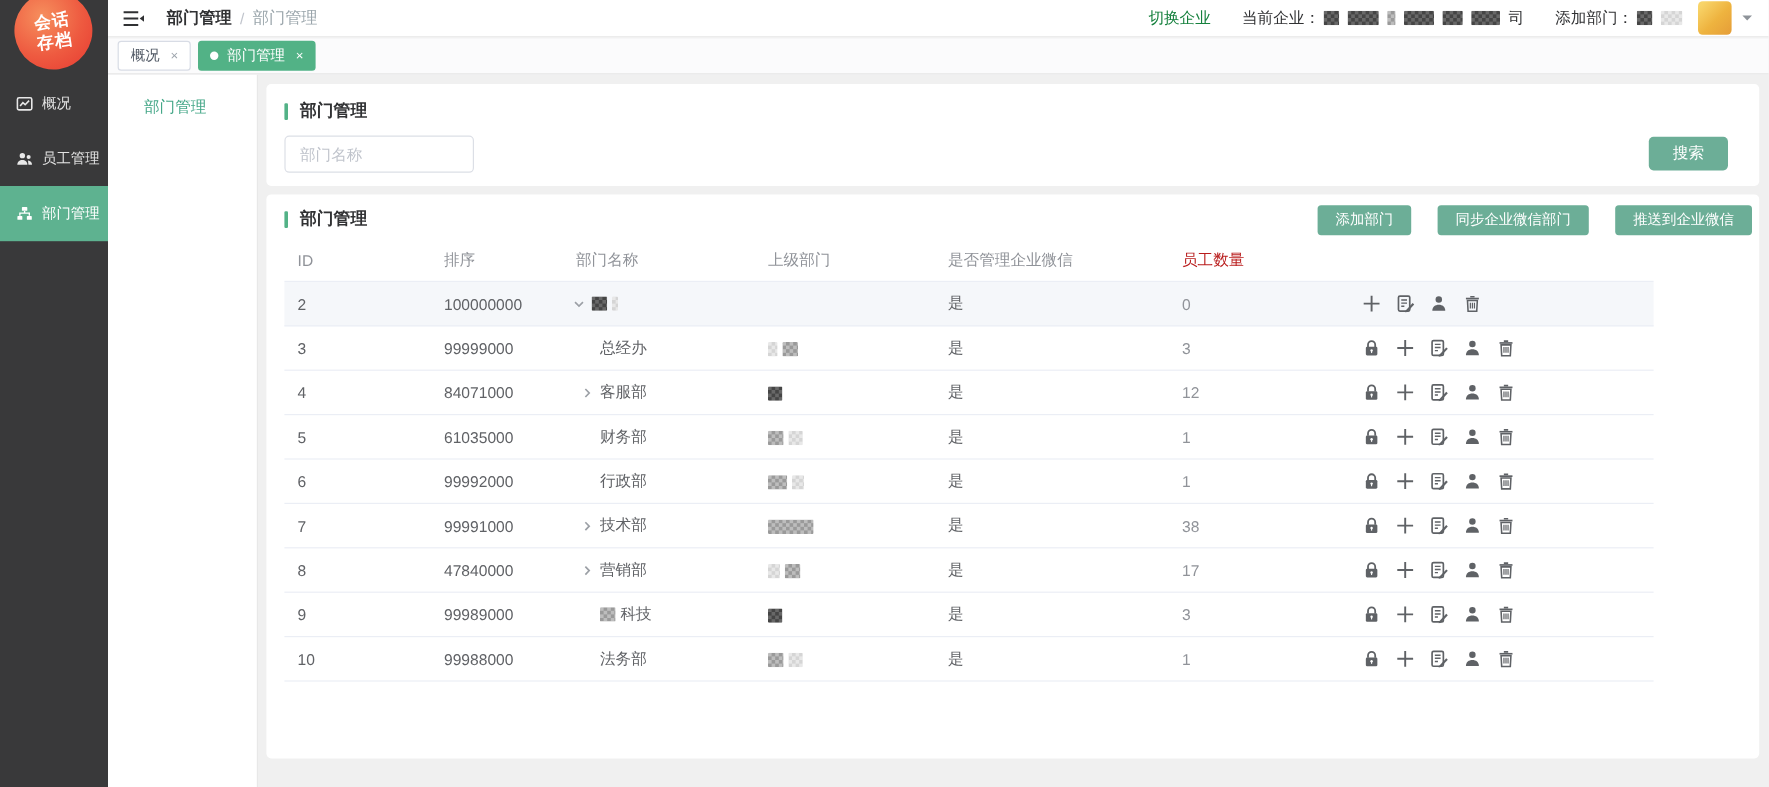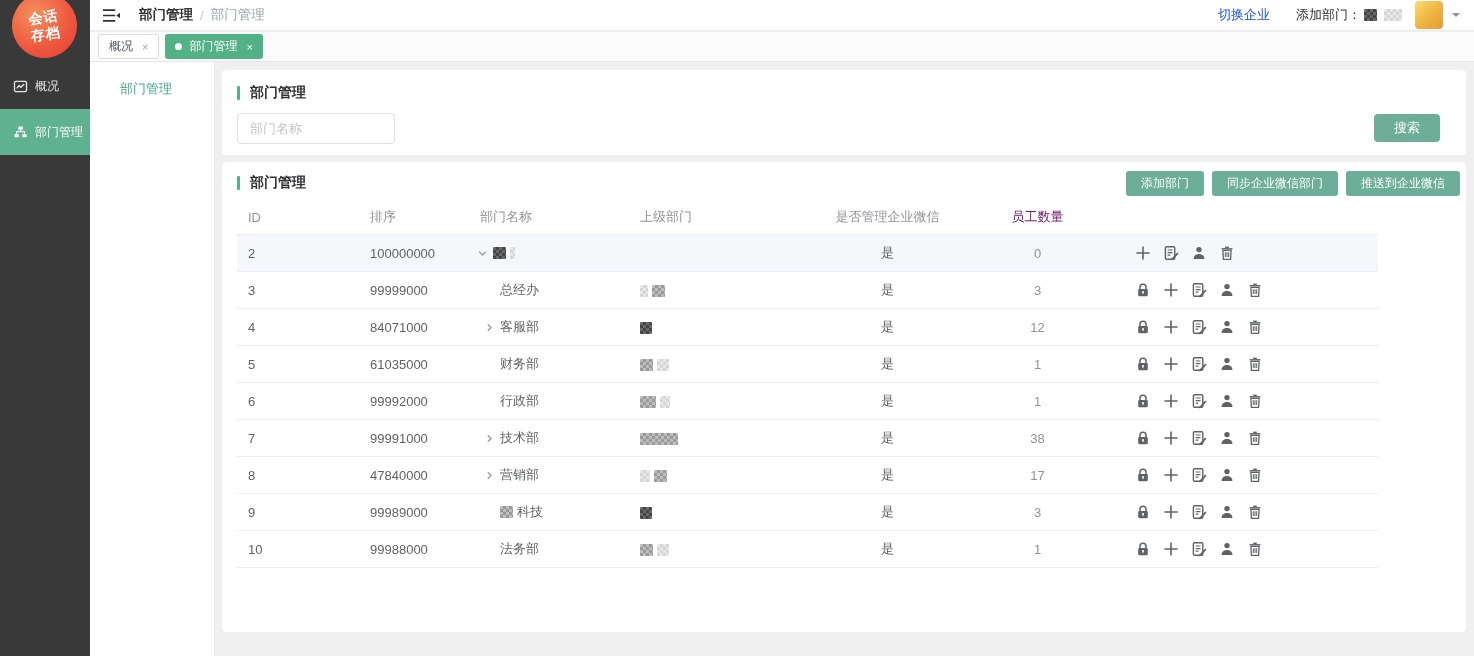--- a/index.html
+++ b/index.html
@@ -21,21 +21,21 @@
   .side-spacer { height:51px; }
 
   
   .topbar { position:absolute; left:90px; top:0; width:1384px; height:31px; background:#fff; border-bottom:1px solid #ececec;
             display:flex; align-items:center; padding:0 14px 0 12px; z-index:4; }
   .collapse { width:19px; height:15px; margin-right:18px; cursor:pointer; display:flex; }
   .crumb-cur { color:#303133; font-weight:bold; font-size:13.5px; cursor:pointer; }
   .crumb-sep { color:#c0c4cc; margin:0 7px; }
   .crumb-prev { color:#9aa5ab; font-size:13.5px; cursor:pointer; }
   .topbar-right { margin-left:auto; display:flex; align-items:center; gap:26px; }
-  .switch-co { color:#1d4ed8; cursor:pointer;margin-left:40px; }
+  .switch-co { color:#15803d; cursor:pointer;margin-left:40px; }
   .co-wrap,.user-wrap { display:flex; align-items:center; gap:3px; }
   .avatar { width:28px; height:28px; border-radius:4px; margin-left:6px;
             background:linear-gradient(135deg,#f8d469 10%,#eeb33f 55%,#e59d38); }
   .dd-caret { width:0; height:0; border:4px solid transparent; border-top-color:#8e9399; margin-left:6px; margin-top:4px; cursor:pointer; }
 
   
   .px { display:inline-block; height:12px; border-radius:1px; vertical-align:middle; margin-right:4px;
         background-image:repeating-conic-gradient(var(--a) 0% 25%, var(--b) 0% 50%); background-size:6px 6px; }
   .px.dark { --a:#454545; --b:#686868; }
   .px.mid  { --a:#9a9a9a; --b:#bdbdbd; }
@@ -63,31 +63,31 @@
   .ptitle { display:flex; align-items:center; gap:10px; font-size:14px; font-weight:bold; color:#303133; }
   .accent { width:3px; height:14px; background:#53b287; border-radius:1px; }
   .panel1 .ptitle { padding:14px 0 0 15px; }
   .search-input { position:absolute; left:15px; top:43px; width:158px; height:31px; border:1px solid #dcdfe6; border-radius:4px;
                   padding:0 12px; font-size:13px; color:#606266; outline:none; font-family:inherit; }
   .search-input::placeholder { color:#c0c4cc; }
   .search-btn { position:absolute; right:26px; top:44px; width:66px; height:28px; background:#6cae97; color:#fff; border:none;
                 border-radius:4px; font-size:13px; cursor:pointer; font-family:inherit; }
 
   .panel2 .ptitle { padding:12px 0 0 15px; }
-  .btn-row { position:absolute; right:6px; top:9px; display:flex; gap:8px; }
+  .btn-row { position:absolute; right:6px; top:9px; display:flex; gap:22px; }
   .gbtn { height:25px; padding:0 15px; background:#6cae97; color:#fff; border:none; border-radius:3px; font-size:12px; cursor:pointer; font-family:inherit; white-space:nowrap; }
 
   
   .table { position:absolute; left:15px; top:38px; width:1141px; }
   .trow { display:grid; grid-template-columns:122px 110px 160px 161px 195px 105px 1fr; align-items:center;
           height:37px; border-bottom:1px solid #ebeef5; font-size:13px; color:#606266; }
   .trow.head { height:35px; color:#909399; font-weight:500; }
   .trow.hl { background:#f5f7fa; }
   .c1,.c2,.c4 { padding-left:11px; }
-  .c5,.c6 { text-align:center; }
+  .c5,.c6 { }
   .c6 { color:#909399; }
   .c3 { display:flex; align-items:center; }
   .caret { width:11px; height:11px; display:inline-flex; margin-right:5px; cursor:pointer; flex:none; }
   .ops { display:flex; align-items:center; gap:12px; padding-left:45px; }
   .ops .op { width:16px; height:16px; display:inline-flex; cursor:pointer; }
 </style>
 </head>
 <body>
 
 <div class="sidebar">
@@ -98,20 +98,31 @@
   <div class="side-menu" id="side-menu">
       <div class="side-item">
         <span style="display:flex">
           <svg viewBox="0 0 16 16">
             <rect x="1.6" y="2.6" width="12.8" height="10.8" rx="1.5" fill="none" stroke="#e8e8e8" stroke-width="1.4"></rect>
             <polyline points="4,10 6.5,7 8.5,8.8 12,5.2" fill="none" stroke="#e8e8e8" stroke-width="1.4"></polyline>
           </svg>
         </span>
         <span class="lbl">概况</span>
       </div>
+      <div class="side-item">
+        <span style="display:flex">
+          <svg viewBox="0 0 16 16" fill="#e8e8e8">
+            <circle cx="6" cy="5" r="2.4"></circle>
+            <path d="M1.5 13c0-2.6 2-4.2 4.5-4.2s4.5 1.6 4.5 4.2z"></path>
+            <circle cx="11.6" cy="6.2" r="1.8"></circle>
+            <path d="M11 9.4c2.1.2 3.6 1.6 3.6 3.6h-3.2z"></path>
+          </svg>
+        </span>
+        <span class="lbl">员工管理</span>
+      </div>
       <div class="side-item active">
         <span style="display:flex">
           <svg viewBox="0 0 16 16">
             <rect x="5.6" y="1.6" width="4.8" height="3.4" rx=".6" fill="#fff"></rect>
             <path d="M8 5.2V7M3.8 9.4V7h8.4v2.4" stroke="#fff" stroke-width="1.2" fill="none"></path>
             <rect x="1.6" y="9.6" width="4.4" height="3.4" rx=".6" fill="#fff"></rect>
             <rect x="10" y="9.6" width="4.4" height="3.4" rx=".6" fill="#fff"></rect>
           </svg>
         </span>
         <span class="lbl">部门管理</span>
@@ -126,20 +137,30 @@
         <path d="M1 2.2h12.2M1 7.5h12.2M1 12.8h12.2" stroke="#303133" stroke-width="1.7" fill="none"></path>
         <path d="M18 4.8v5.4L14.4 7.5z" fill="#303133"></path>
       </svg>
   </span>
   <span class="crumb-cur">部门管理</span>
   <span class="crumb-sep">/</span>
   <span class="crumb-prev">部门管理</span>
 
   <div class="topbar-right">
     <span class="switch-co">切换企业</span>
+    <span class="co-wrap">
+      <span>当前企业：</span>
+      <span class="px dark" style="width:13px"></span>
+      <span class="px dark" style="width:26px"></span>
+      <span class="px mid" style="width:7px"></span>
+      <span class="px dark" style="width:25px"></span>
+      <span class="px dark" style="width:17px"></span>
+      <span class="px dark" style="width:24px"></span>
+      <span>司</span>
+    </span>
     <span class="user-wrap">
       <span>添加部门：</span>
       <span class="px dark" style="width:13px"></span>
       <span class="px light" style="width:18px"></span>
       <span class="avatar"></span>
       <span class="dd-caret"></span>
     </span>
   </div>
 </div>
 
@@ -181,21 +202,21 @@
       <button class="gbtn">推送到企业微信</button>
     </div>
 
     <div class="table">
       <div class="trow head">
         <div class="c1">ID</div>
         <div class="c2">排序</div>
         <div class="c3" style="padding-left:11px">部门名称</div>
         <div class="c4">上级部门</div>
         <div class="c5">是否管理企业微信</div>
-        <div class="c6" style="color:#701a75">员工数量</div>
+        <div class="c6" style="color:#b91c1c">员工数量</div>
       </div>
       <div id="table-body">
           <div class="trow hl">
             <div class="c1">2</div>
             <div class="c2">100000000</div>
             <div class="c3" style="padding-left:8px">
               <span class="caret">
                 <svg viewBox="0 0 11 11">
                   <path d="M2.2 3.8 5.5 7l3.3-3.2" fill="none" stroke="#9ca0a6" stroke-width="1.4"></path>
                 </svg>

